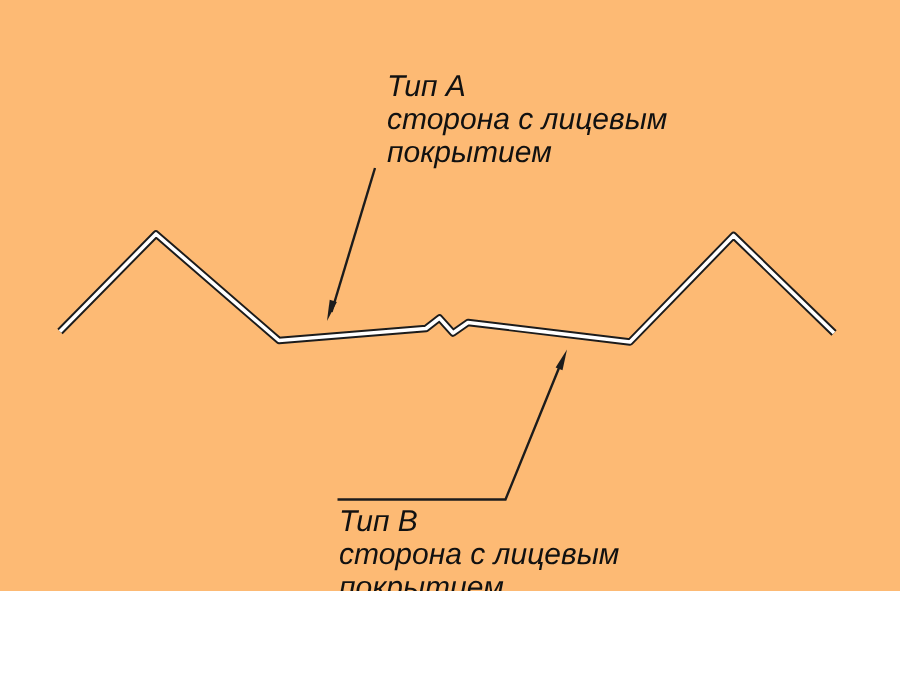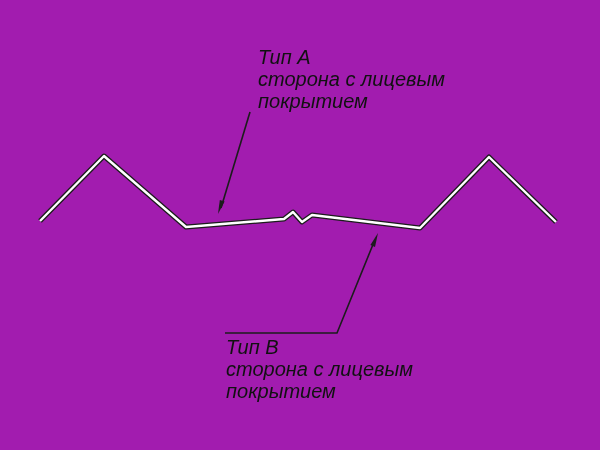--- a/index.html
+++ b/index.html
@@ -3,22 +3,22 @@
 <meta charset="utf-8">
 <style>
   html, body {
     margin: 0;
     padding: 0;
     background: #ffffff;
   }
   .canvas {
     position: relative;
     width: 600px;
-    height: 450px;
-    background: #a21caf;
+    height: 394px;
+    background: #fdba74;
     overflow: hidden;
     font-family: "Liberation Sans", sans-serif;
   }
   svg text {
     font-family: "Liberation Sans", "DejaVu Sans", sans-serif;
     font-style: italic;
     font-size: 20px;
     fill: #111111;
   }
   .profile-outer {

